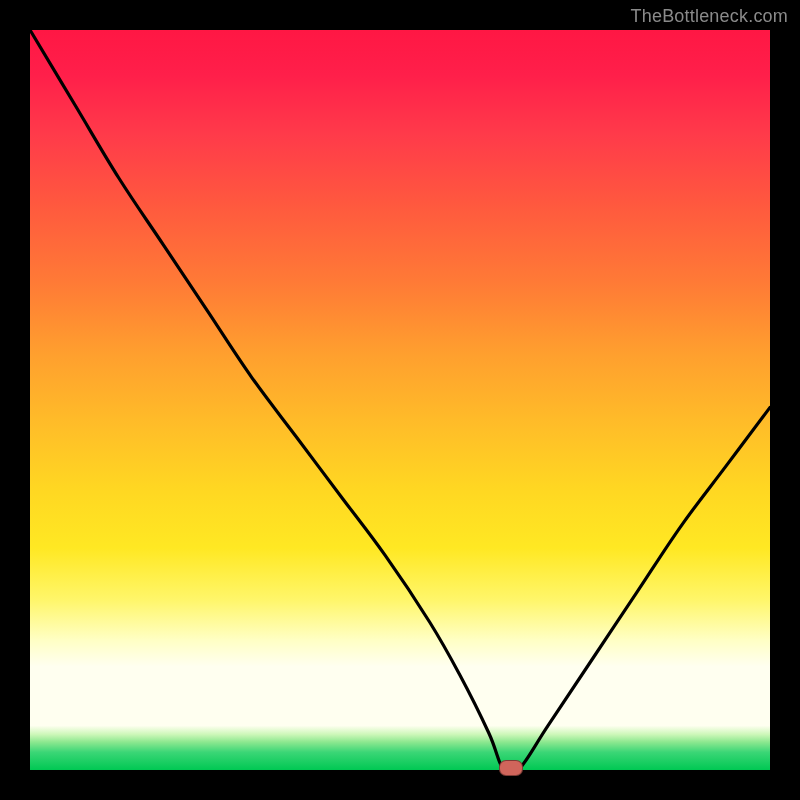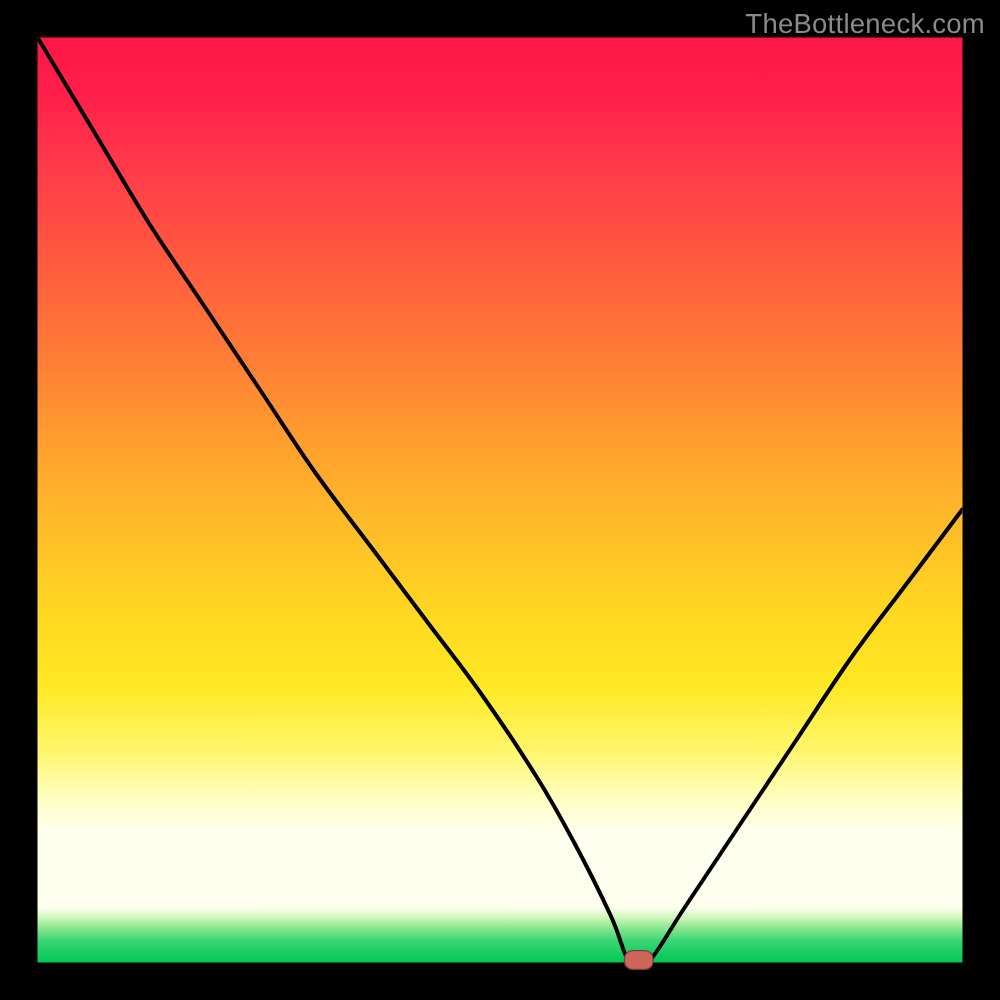--- a/index.html
+++ b/index.html
@@ -43,21 +43,21 @@
       #8ee890 96.2%,
       #3bd676 97.6%,
       #00c853 100%
     );
   }
   .watermark {
     position: absolute;
     top: 6px;
     right: 12px;
     color: #8a8a8a;
-    font-size: 22px;
+    font-size: 18px;
     letter-spacing: 0.2px;
     font-weight: 500;
     user-select: none;
   }
   svg.curve {
     position: absolute;
     left: 0;
     top: 0;
     width: 740px;
     height: 740px;

